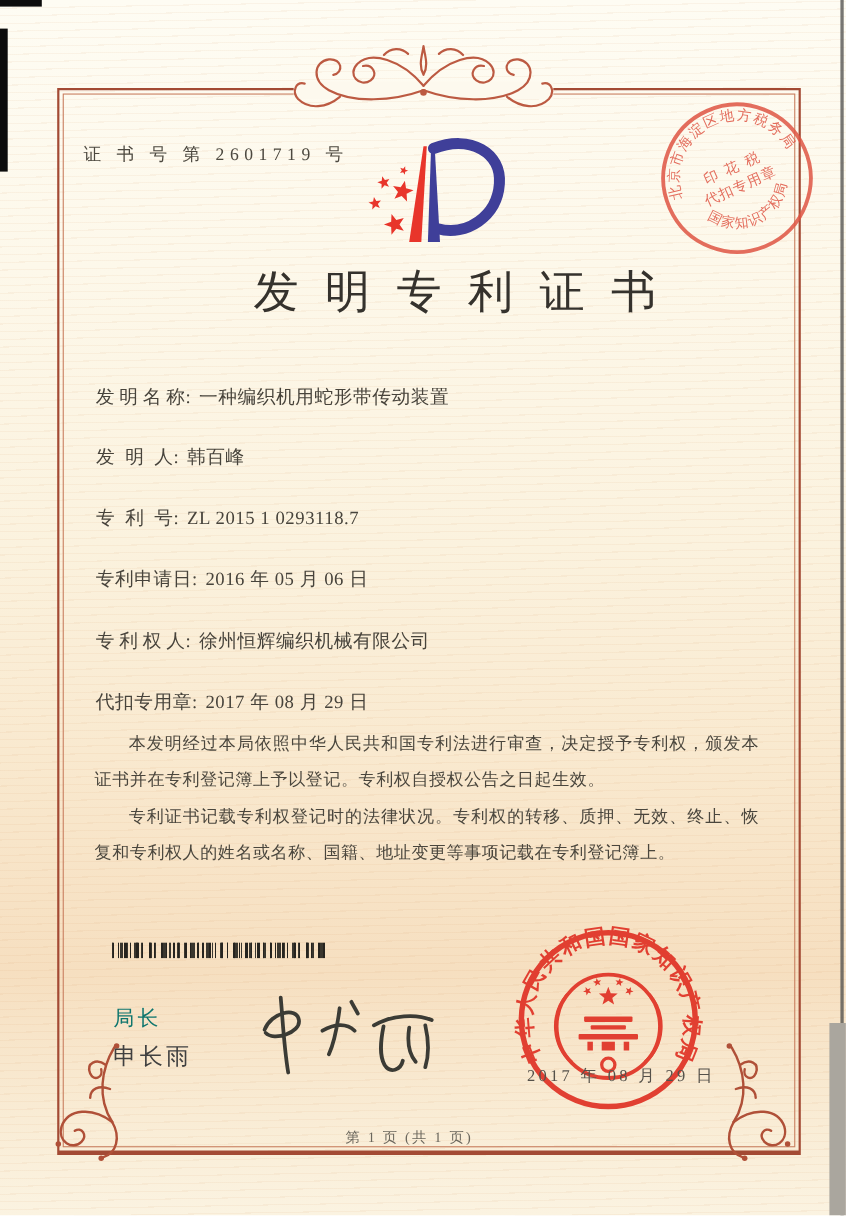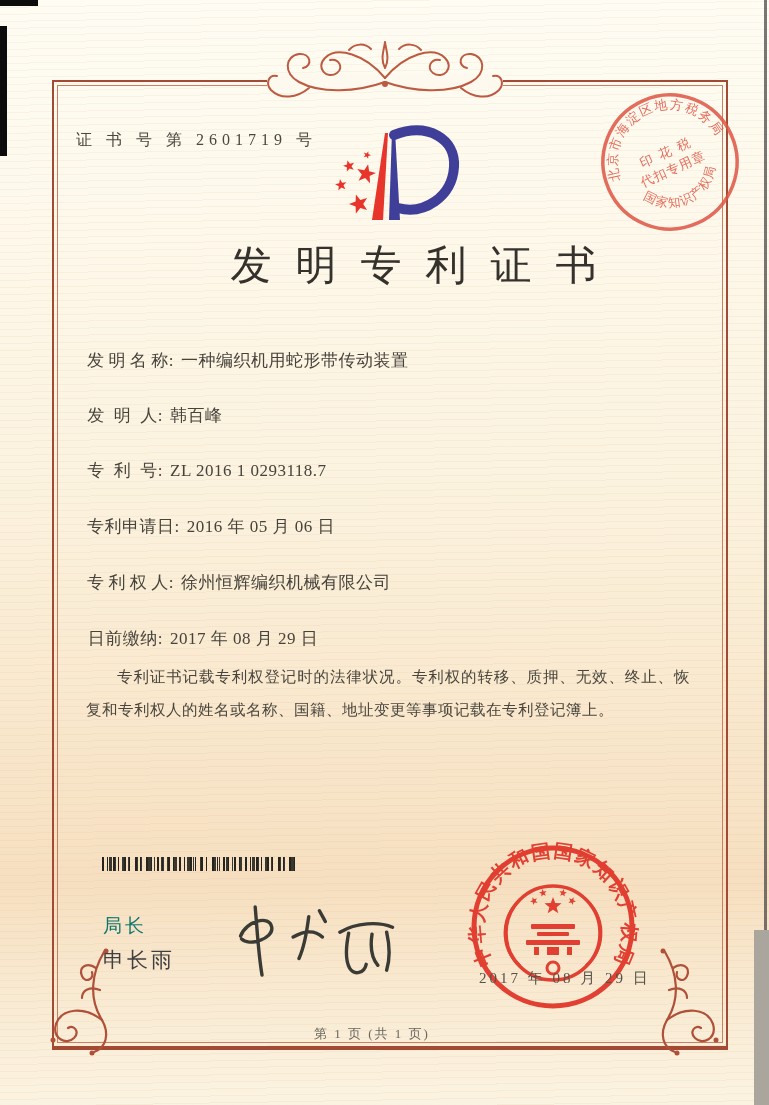--- a/index.html
+++ b/index.html
@@ -150,33 +150,34 @@
 <div class="cert-no">证 书 号 第 2601719 号</div>
 <div class="title">发明专利证书</div>
 
 <div class="row r1">
   <span class="lab">发 明 名 称:</span><span class="val">一种编织机用蛇形带传动装置</span>
 </div>
 <div class="row r2">
   <span class="lab">发 明 人:</span><span class="val">韩百峰</span>
 </div>
 <div class="row r3">
-  <span class="lab">专 利 号:</span><span class="val">ZL 2016 1 0293118.7</span>
+  <span class="lab">专 利 号:</span><span class="val">ZL 2015 1 0293118.7</span>
 </div>
 <div class="row r4">
   <span class="lab">专利申请日:</span><span class="val">2016 年 05 月 06 日</span>
 </div>
 <div class="row r5">
   <span class="lab">专 利 权 人:</span><span class="val">徐州恒辉编织机械有限公司</span>
 </div>
 <div class="row r6">
-  <span class="lab">日前缴纳:</span><span class="val">2017 年 08 月 29 日</span>
+  <span class="lab">代扣专用章:</span><span class="val">2017 年 08 月 29 日</span>
 </div>
 
 <div class="body-text">
+  <p>本发明经过本局依照中华人民共和国专利法进行审查，决定授予专利权，颁发本证书并在专利登记簿上予以登记。专利权自授权公告之日起生效。</p>
   <p>专利证书记载专利权登记时的法律状况。专利权的转移、质押、无效、终止、恢复和专利权人的姓名或名称、国籍、地址变更等事项记载在专利登记簿上。</p>
 </div>
 
 <div class="barcode"></div>
 
 <div class="role">局长</div>
 <div class="name">申长雨</div>
 
 <svg class="signature" width="185" height="85" viewBox="0 0 190 85">
   <path fill="none" stroke="#3b3b35" stroke-width="3.5" stroke-linecap="round" d="M16,40 C22,24 46,18 48,31 C50,43 24,51 17,43

